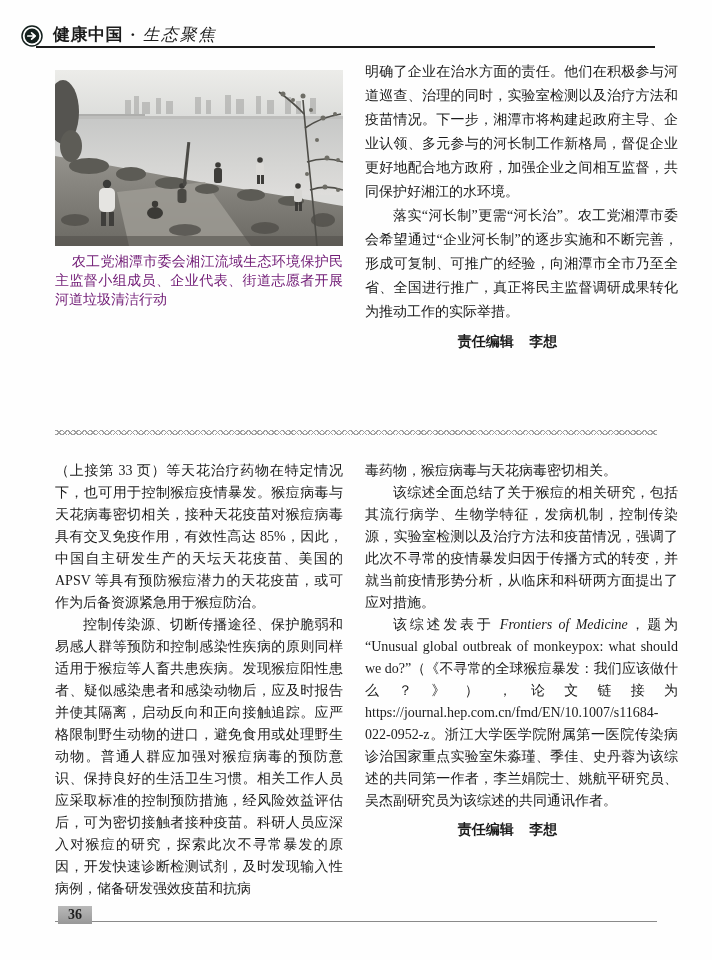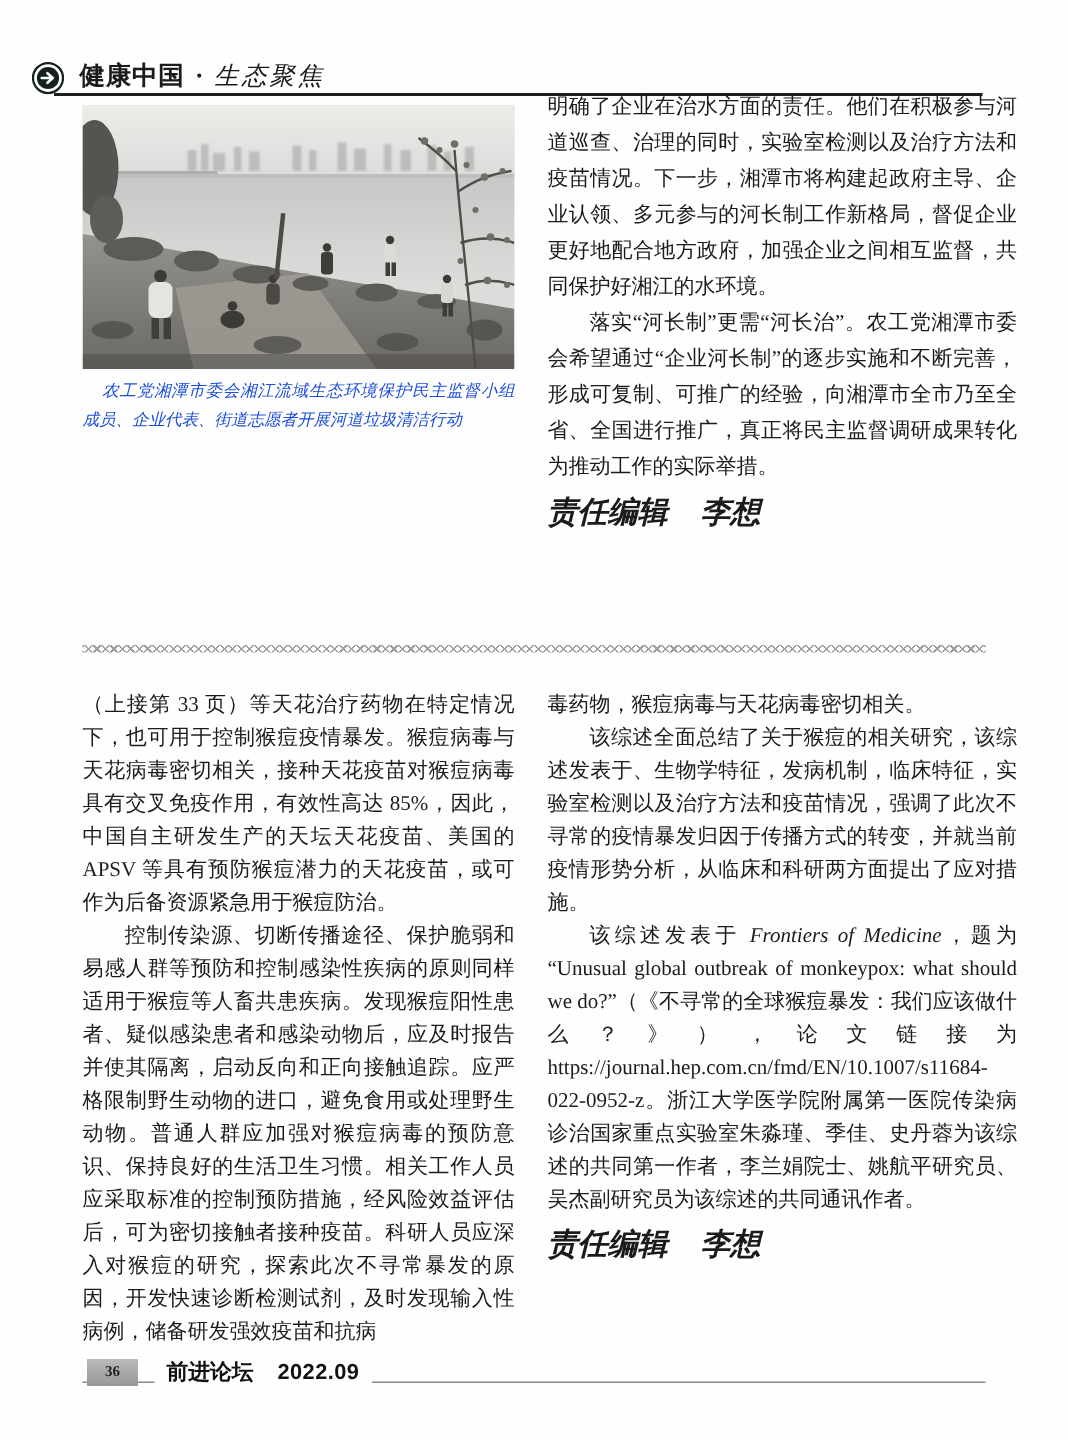--- a/index.html
+++ b/index.html
@@ -4,63 +4,63 @@
 <style>
   html,body{margin:0;padding:0;}
   body{
     width:712px;height:960px;background:#ffffff;position:relative;overflow:hidden;
     font-family:"Liberation Serif","DejaVu Serif",serif;color:#1b1b1b;
     -webkit-font-smoothing:antialiased;
   }
   .page{position:absolute;inset:0;background:#fefefe;}
 
   
-  .header{position:absolute;top:16px;left:0;right:0;height:50px;}
+  .header{position:absolute;top:0;left:0;right:0;height:50px;}
   .logo{position:absolute;left:21px;top:25px;width:22px;height:22px;}
   .brand{position:absolute;left:53px;top:23px;font-size:17px;white-space:nowrap;}
   .brand-bold{font-family:"Liberation Sans","DejaVu Sans",sans-serif;font-weight:700;letter-spacing:.5px;}
   .brand-dot{margin:0 7px;font-weight:700;}
   .brand-script{font-style:italic;font-size:16.5px;letter-spacing:2px;}
   .header-rule{position:absolute;left:36px;top:46px;width:619px;height:1.5px;background:#1c1c1c;}
 
   
   .cols{display:grid;grid-template-columns:288px 313px;column-gap:22px;}
   .upper{position:absolute;left:55px;top:60px;width:623px;}
   .lower{position:absolute;left:55px;top:460px;width:623px;}
   p{margin:0;}
   .t{font-size:14px;line-height:24px;text-align:justify;}
   .t2{font-size:14px;line-height:22px;text-align:justify;overflow-wrap:anywhere;}
   .indent{text-indent:2em;}
   .kai{font-style:italic;}
   .journal-italic{font-style:italic;}
 
   
   .photo{width:288px;height:176px;margin-top:10px;background:#dcdcda;overflow:hidden;}
-  .caption{font-size:11px;line-height:19px;margin-top:6px;font-style:italic;
-           text-align:justify;text-indent:1.2em;color:#1d4ed8;}
+  .caption{font-size:14px;line-height:19px;margin-top:6px;
+           text-align:justify;text-indent:1.2em;color:#701a75;}
   .after-caption{margin-top:9px;}
 
   
-  .editor{text-align:left;padding-right:28px;font-style:italic;font-size:20px;
+  .editor{text-align:center;padding-right:28px;font-size:14px;
           font-weight:600;margin-top:6px;line-height:24px;}
   .editor .ed-name{margin-left:1.1em;}
 
   
   .divider{position:absolute;left:55px;top:430px;width:602px;height:5px;
     background-image:
       repeating-linear-gradient(45deg,#8f8f8f 0 1px,transparent 1px 4px),
       repeating-linear-gradient(-45deg,#8f8f8f 0 1px,transparent 1px 4px);
     opacity:.85;}
 
   
   .footer{position:absolute;left:55px;top:904px;width:602px;height:28px;}
   .footer-rule{position:absolute;left:0;right:0;top:17px;height:1px;background:#8a8a8a;}
   .page-badge{position:absolute;left:3px;top:2px;width:34px;height:18px;
     background:linear-gradient(#b9b9b9,#989898);color:#1f1f1f;
-    font-size:10px;font-weight:700;text-align:center;line-height:18px;z-index:2;}
+    font-size:14px;font-weight:700;text-align:center;line-height:18px;z-index:2;}
   .footer-title{position:absolute;left:48px;top:0px;background:#fefefe;z-index:2;
     padding:0 8px;font-family:"Liberation Sans","DejaVu Sans",sans-serif;
     font-weight:700;font-size:14.5px;line-height:22px;color:#111;}
   .footer-title .issue{margin-left:16px;letter-spacing:.3px;}
 </style>
 </head>
 <body>
 
 <div class="page">
 
@@ -197,25 +197,24 @@
 
   <div class="divider"></div>
 
   <section class="lower cols">
     <div class="col-left">
       <p class="t2">（上接第 33 页）等天花治疗药物在特定情况下，也可用于控制猴痘疫情暴发。猴痘病毒与天花病毒密切相关，接种天花疫苗对猴痘病毒具有交叉免疫作用，有效性高达 85%，因此，中国自主研发生产的天坛天花疫苗、美国的 APSV 等具有预防猴痘潜力的天花疫苗，或可作为后备资源紧急用于猴痘防治。</p>
       <p class="t2 indent">控制传染源、切断传播途径、保护脆弱和易感人群等预防和控制感染性疾病的原则同样适用于猴痘等人畜共患疾病。发现猴痘阳性患者、疑似感染患者和感染动物后，应及时报告并使其隔离，启动反向和正向接触追踪。应严格限制野生动物的进口，避免食用或处理野生动物。普通人群应加强对猴痘病毒的预防意识、保持良好的生活卫生习惯。相关工作人员应采取标准的控制预防措施，经风险效益评估后，可为密切接触者接种疫苗。科研人员应深入对猴痘的研究，探索此次不寻常暴发的原因，开发快速诊断检测试剂，及时发现输入性病例，储备研发强效疫苗和抗病</p>
     </div>
     <div class="col-right">
       <p class="t2">毒药物，猴痘病毒与天花病毒密切相关。</p>
-      <p class="t2 indent">该综述全面总结了关于猴痘的相关研究，该综述发表于、生物学特征，发病机制，临床特征，实验室检测以及治疗方法和疫苗情况，强调了此次不寻常的疫情暴发归因于传播方式的转变，并就当前疫情形势分析，从临床和科研两方面提出了应对措施。</p>
+      <p class="t2 indent">该综述全面总结了关于猴痘的相关研究，包括其流行病学、生物学特征，发病机制，控制传染源，实验室检测以及治疗方法和疫苗情况，强调了此次不寻常的疫情暴发归因于传播方式的转变，并就当前疫情形势分析，从临床和科研两方面提出了应对措施。</p>
       <p class="t2 indent"><span>该综述发表于 </span><span class="journal-italic">Frontiers of Medicine</span><span>，题为 “Unusual global outbreak of monkeypox: what should we do?”（《不寻常的全球猴痘暴发：我们应该做什么？》），论文链接为 https://journal.hep.com.cn/fmd/EN/10.1007/s11684-022-0952-z。浙江大学医学院附属第一医院传染病诊治国家重点实验室朱淼瑾、季佳、史丹蓉为该综述的共同第一作者，李兰娟院士、姚航平研究员、吴杰副研究员为该综述的共同通讯作者。</span></p>
       <p class="editor"><span>责任编辑</span><span class="ed-name">李想</span></p>
     </div>
   </section>
 
   <div class="footer">
     <div class="footer-rule"></div>
     <span class="page-badge">36</span>
-    <span class="footer-title"><span>前进论坛</span><span class="issue">2022.09</span></span>
   </div>
 
 </div>
 
 </body></html>

